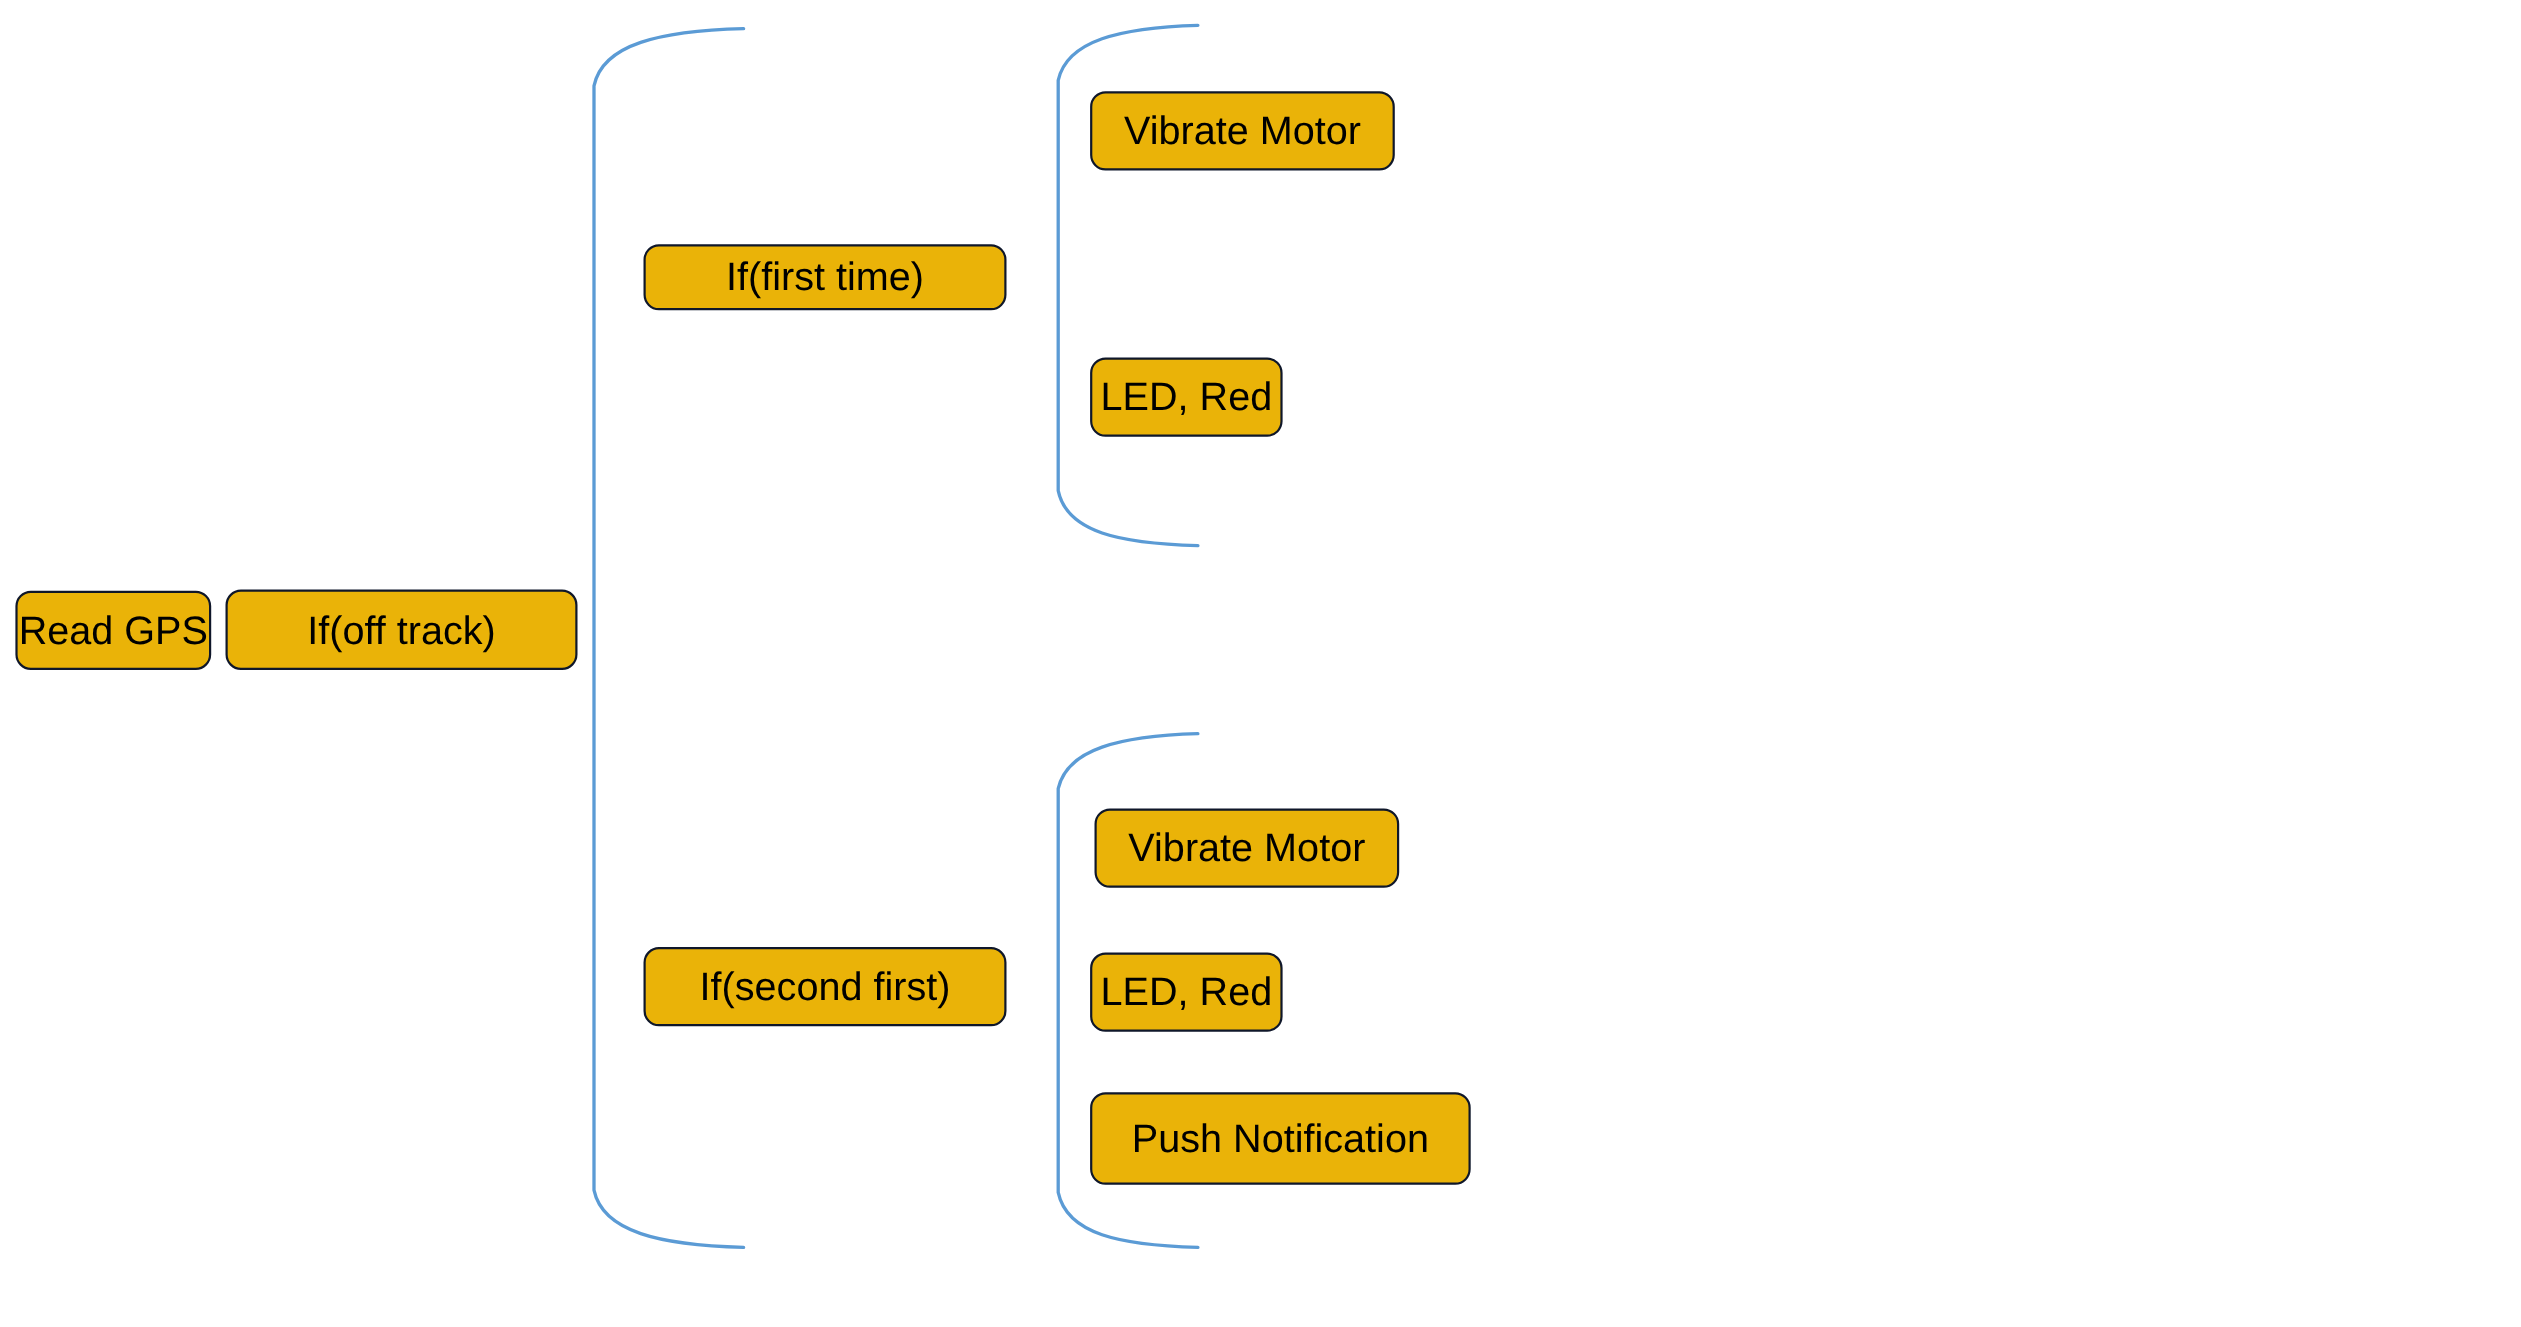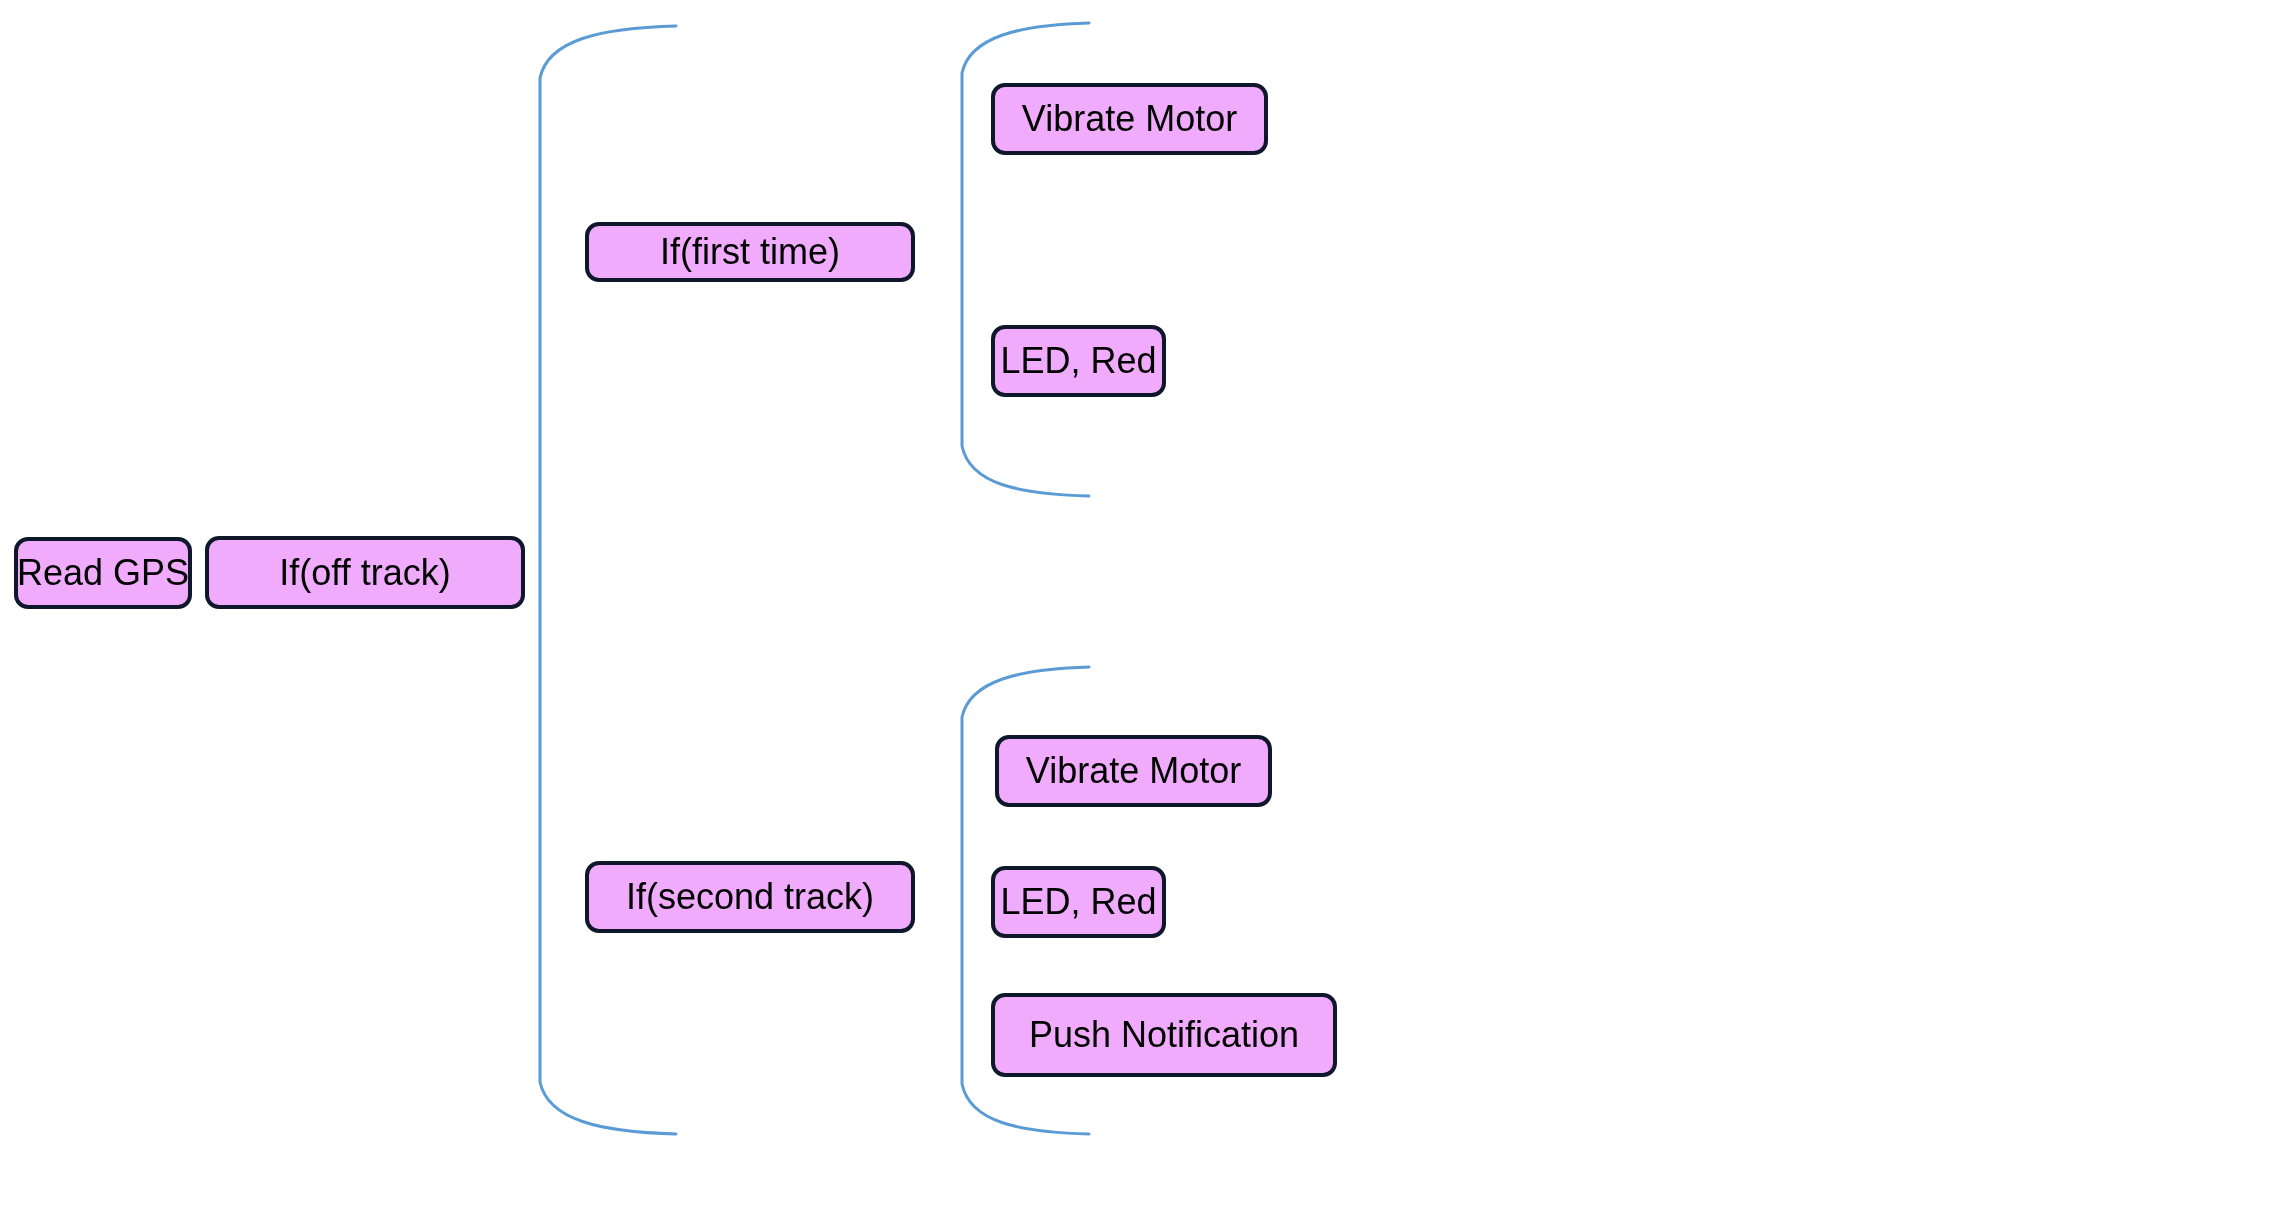--- a/index.html
+++ b/index.html
@@ -13,22 +13,22 @@
   #canvas {
     position: relative;
     width: 2292px;
     height: 1206px;
     background: #ffffff;
     overflow: hidden;
   }
   .node {
     position: absolute;
     box-sizing: border-box;
-    background: #f0abfc;
-    border: 4px solid #0f172a;
+    background: #eab308;
+    border: 2px solid #0f172a;
     border-radius: 14px;
     display: flex;
     align-items: center;
     justify-content: center;
     color: #000000;
     white-space: nowrap;
     font-family: "Liberation Sans", sans-serif;
     font-weight: 400;
     line-height: 1;
   }
@@ -69,21 +69,21 @@
 
   <div class="node" style="left:205px; top:536px; width:320px; height:73px; font-size:36px;">
     <span class="node-label">If(off track)</span>
   </div>
 
   <div class="node" style="left:585px; top:222px; width:330px; height:60px; font-size:36px;">
     <span class="node-label">If(first time)</span>
   </div>
 
   <div class="node" style="left:585px; top:861px; width:330px; height:72px; font-size:36px;">
-    <span class="node-label">If(second track)</span>
+    <span class="node-label">If(second first)</span>
   </div>
 
   <div class="node" style="left:991px; top:83px; width:277px; height:72px; font-size:36px;">
     <span class="node-label">Vibrate Motor</span>
   </div>
 
   <div class="node" style="left:991px; top:325px; width:175px; height:72px; font-size:36px;">
     <span class="node-label">LED, Red</span>
   </div>
 

